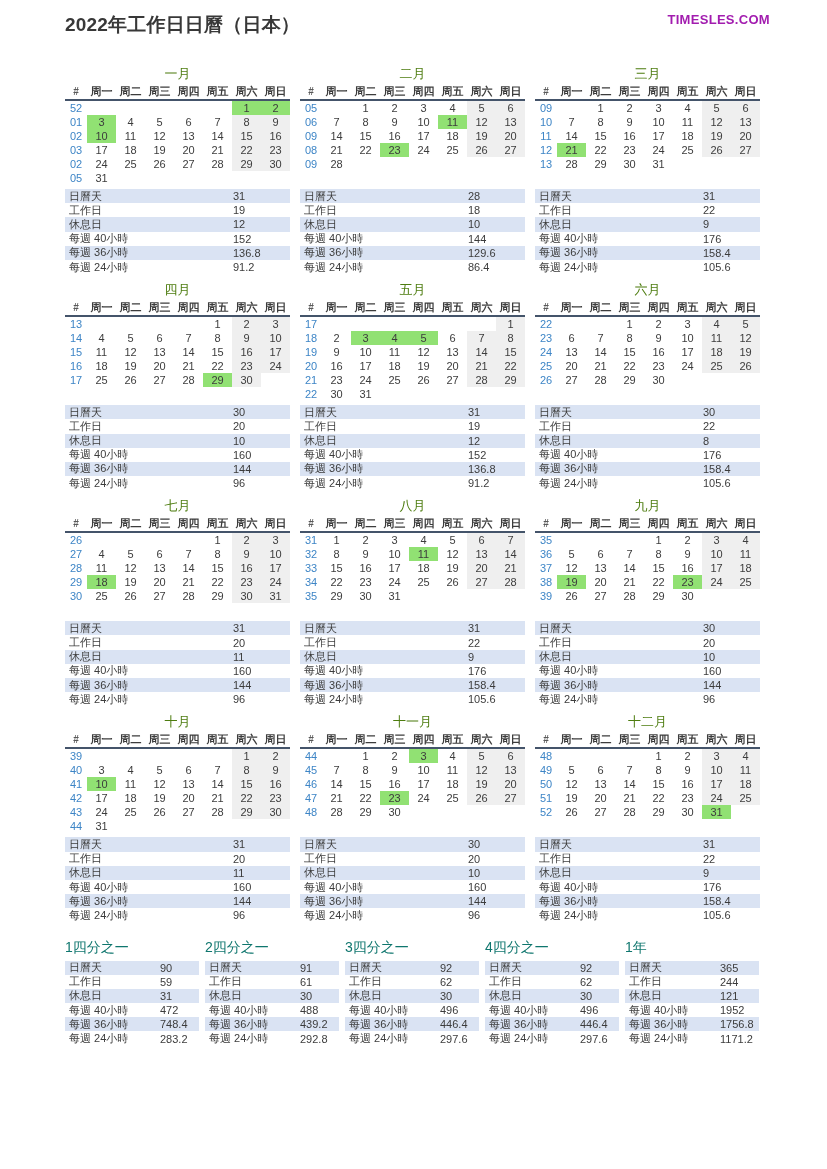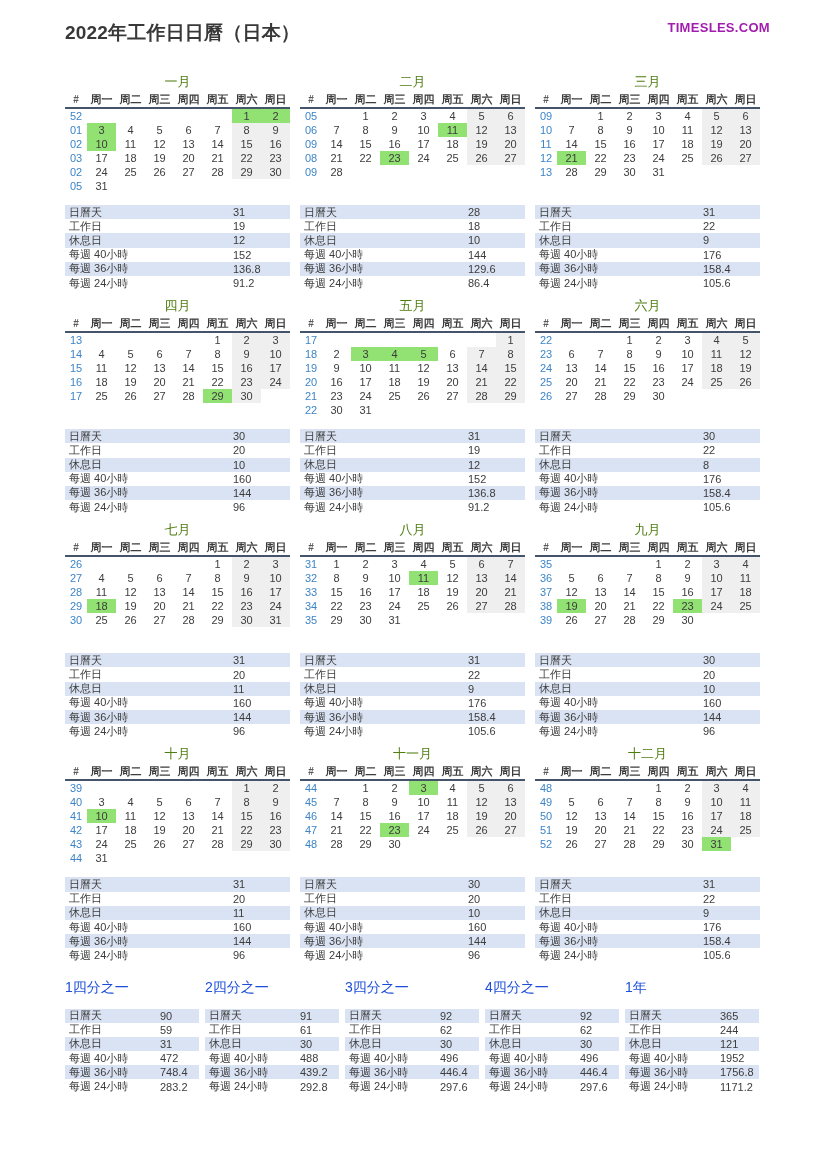--- a/index.html
+++ b/index.html
@@ -1,47 +1,47 @@
 <!DOCTYPE html>
 <html><head>
 <meta charset="utf-8">
 <style>
   html,body{margin:0;padding:0}
   body{
     width:827px;height:1169px;background:#ffffff;overflow:hidden;
     font-family:"Liberation Sans","DejaVu Sans",sans-serif;color:#3c3c3c;
   }
-  .page{padding:20px 57px 0 65px}
+  .page{padding:12px 57px 0 65px}
   .header{display:flex;justify-content:space-between;align-items:flex-start;height:53px}
   .page-title{font-size:19px;font-weight:bold;color:#383838;letter-spacing:.2px}
   .logo{font-size:13px;font-weight:bold;color:#a21caf;letter-spacing:.3px;text-decoration:none;cursor:pointer}
 
   .months-row{display:flex;gap:10px;margin-bottom:7px}
   .month{width:225px}
   .month-title{height:15px;margin-bottom:3px;text-align:center;font-size:13px;color:#4d7c0f}
   .cal{height:104px}
   table.cal-table{width:100%;border-collapse:collapse;table-layout:fixed}
   .cal-table col.wkcol{width:22px}
   .cal-table th{font-size:11px;font-weight:bold;color:#3c3c3c;height:16px;
     border-bottom:2px solid #44546a;text-align:center;padding:0;font-family:inherit}
   .cal-table th.wk{font-size:10px;color:#595959}
   .cal-table td{font-size:11px;height:14px;text-align:center;padding:0;color:#3c3c3c}
   .cal-table td.wk{color:#3d85c6}
   .cal-table td.wknd{background:#efefef}
   .cal-table td.hol{background:#91e173}
 
-  .stats{margin-top:10px}
+  .stats{margin-top:2px}
   .stat-row{display:flex;align-items:center;height:14.2px;font-size:11px}
   .stat-row.odd{background:#dae3f3}
   .stat-label{flex:1;padding-left:4px;white-space:nowrap}
   .stat-value{width:57px}
 
   .summary-row{display:flex;gap:6px;margin-top:16px}
   .summary{width:134px}
-  .summary-title{height:20px;font-size:14px;color:#1d4ed8}
+  .summary-title{height:20px;font-size:14px;color:#0f766e}
   .summary .stat-value{width:39px}
 </style>
 </head>
 <body>
 
 <div class="page">
   <div class="header">
     <div class="page-title">2022年工作日日曆（日本）</div>
     <a class="logo">TIMESLES.COM</a>
   </div>

